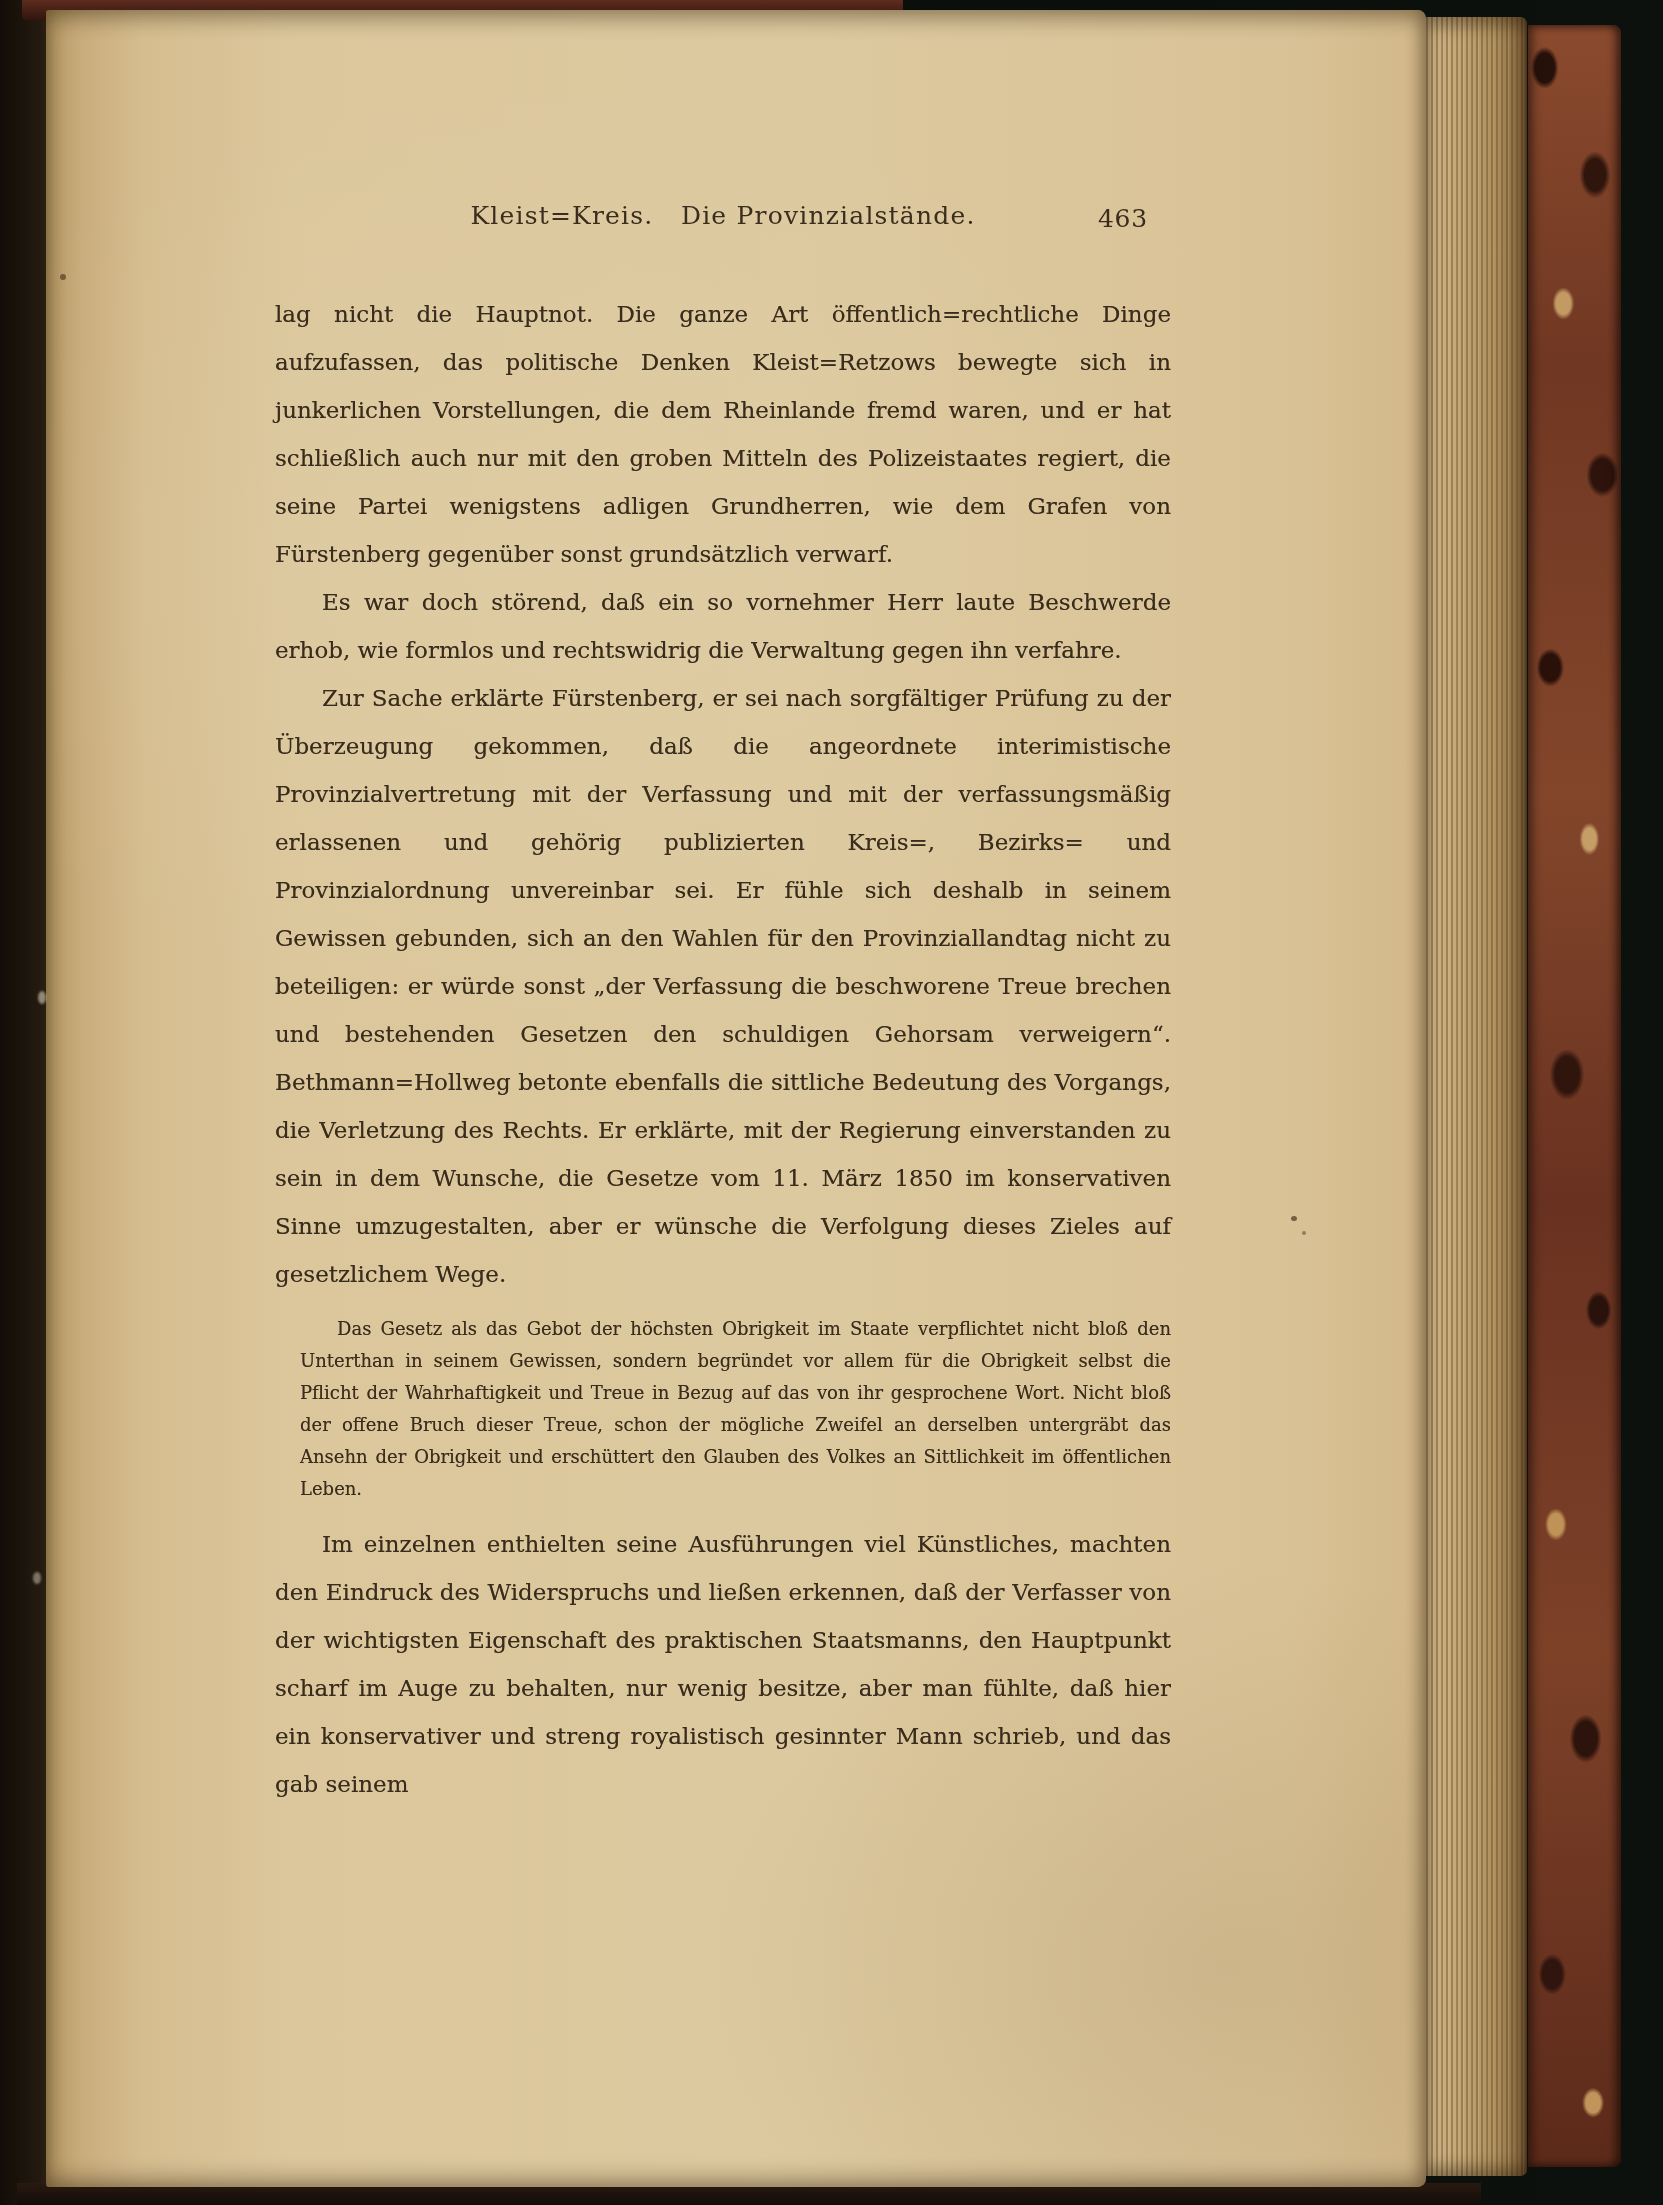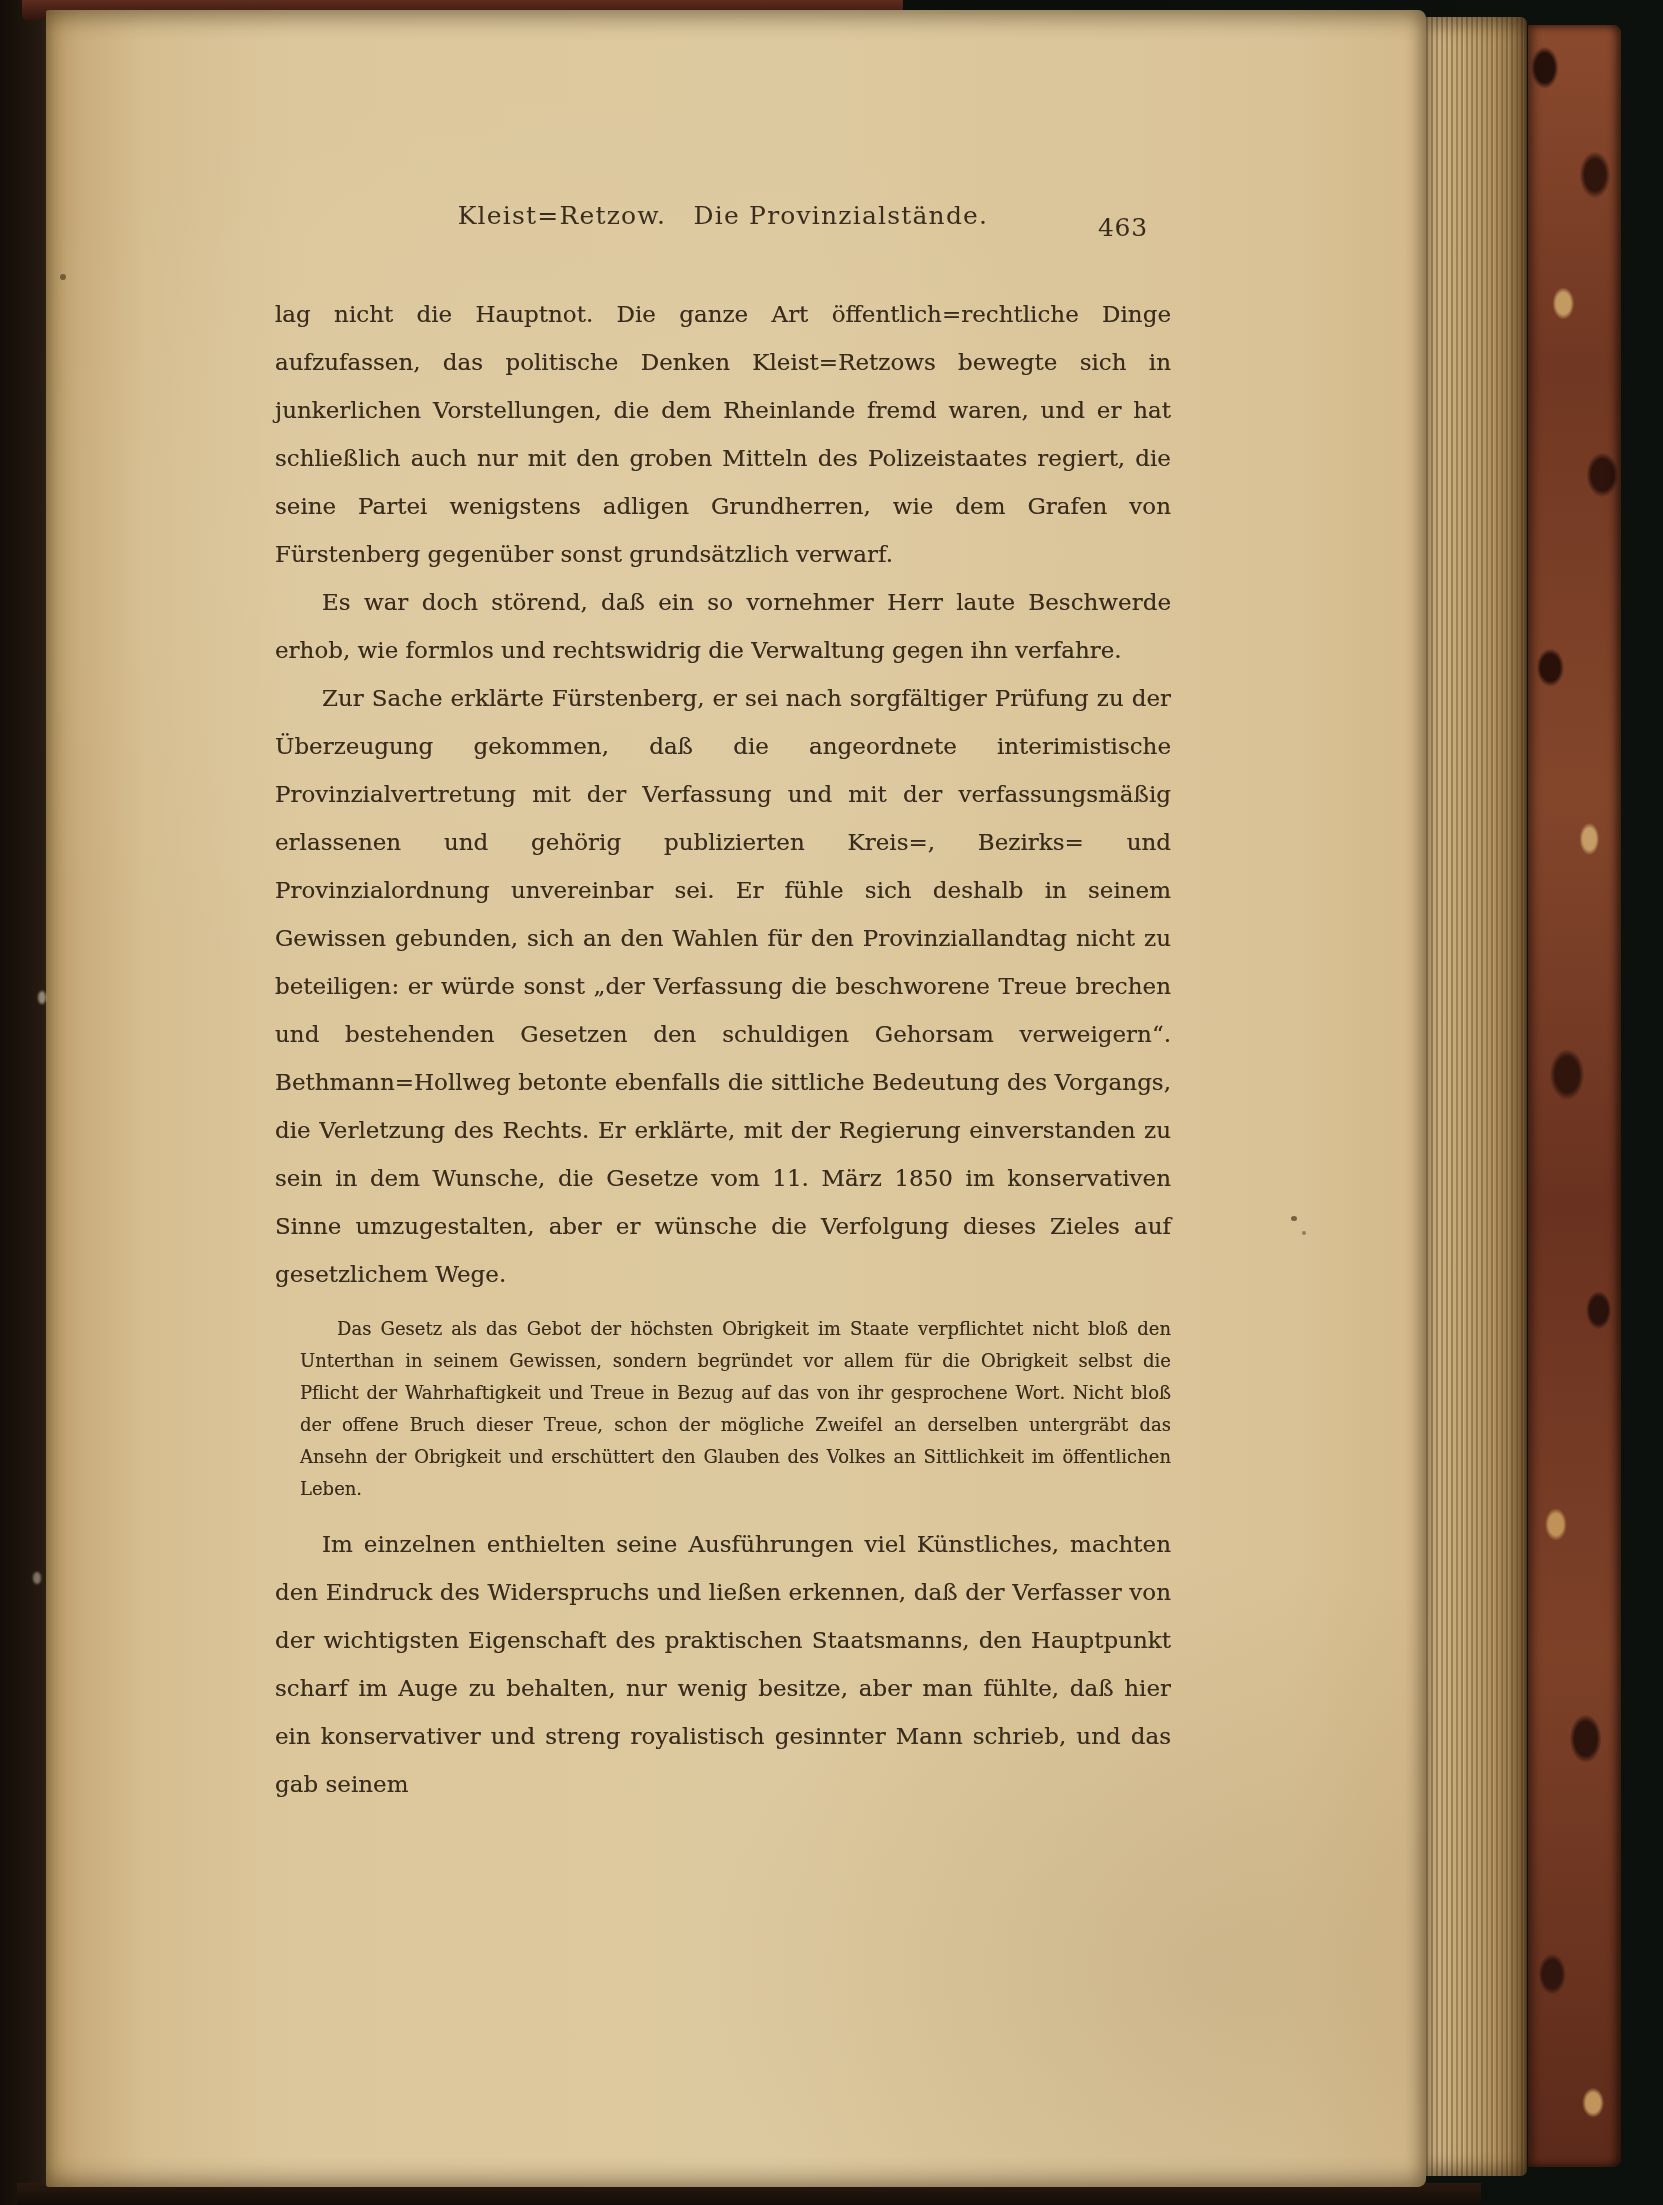--- a/index.html
+++ b/index.html
@@ -93,21 +93,21 @@
     font-size: 25px;
   }
   .running-header {
     display: block;
     text-align: center;
     letter-spacing: 1.2px;
     white-space: pre;
     color: #3b2d1e;
   }
   .page-number {
-    position: absolute; right: 23px; top: 12px;
+    position: absolute; right: 23px; top: 3px;
     letter-spacing: 0.8px;
   }
   .body-text p {
     font-size: 23px;
     line-height: 48px;
     text-align: justify;
     color: #392c1c;
     text-shadow: 0 0 0.4px rgba(57,44,28,0.55);
   }
   .body-text p.indent { text-indent: 47px; }
@@ -124,21 +124,21 @@
 <div class="scene">
 
   <div class="gutter-shadow"></div>
   <div class="cover-top-edge"></div>
   <div class="cover-bottom-edge"></div>
 
   <div class="paper">
     <div class="content">
 
       <div class="header-row">
-        <span class="running-header">Kleist=Retzow.   Die Provinzialstände.</span>
+        <span class="running-header">Kleist=Kreis.   Die Provinzialstände.</span>
         <span class="page-number">463</span>
       </div>
 
       <div class="body-text">
         <p>lag nicht die Hauptnot. Die ganze Art öffentlich=rechtliche Dinge aufzufassen, das politische Denken Kleist=Retzows bewegte sich in junkerlichen Vorstellungen, die dem Rheinlande fremd waren, und er hat schließlich auch nur mit den groben Mitteln des Polizeistaates regiert, die seine Partei wenigstens adligen Grundherren, wie dem Grafen von Fürstenberg gegenüber sonst grundsätzlich verwarf.</p>
         <p class="indent">Es war doch störend, daß ein so vornehmer Herr laute Beschwerde erhob, wie formlos und rechtswidrig die Verwaltung gegen ihn verfahre.</p>
         <p class="indent">Zur Sache erklärte Fürstenberg, er sei nach sorgfältiger Prüfung zu der Überzeugung gekommen, daß die angeordnete interimistische Provinzialvertretung mit der Verfassung und mit der verfassungsmäßig erlassenen und gehörig publizierten Kreis=, Bezirks= und Provinzialordnung unvereinbar sei. Er fühle sich deshalb in seinem Gewissen gebunden, sich an den Wahlen für den Provinziallandtag nicht zu beteiligen: er würde sonst „der Verfassung die beschworene Treue brechen und bestehenden Gesetzen den schuldigen Gehorsam verweigern“. Bethmann=Hollweg betonte ebenfalls die sittliche Bedeutung des Vorgangs, die Verletzung des Rechts. Er erklärte, mit der Regierung einverstanden zu sein in dem Wunsche, die Gesetze vom 11. März 1850 im konservativen Sinne umzugestalten, aber er wünsche die Verfolgung dieses Zieles auf gesetzlichem Wege.</p>
         <p class="small-print">Das Gesetz als das Gebot der höchsten Obrigkeit im Staate verpflichtet nicht bloß den Unterthan in seinem Gewissen, sondern begründet vor allem für die Obrigkeit selbst die Pflicht der Wahrhaftigkeit und Treue in Bezug auf das von ihr gesprochene Wort. Nicht bloß der offene Bruch dieser Treue, schon der mögliche Zweifel an derselben untergräbt das Ansehn der Obrigkeit und erschüttert den Glauben des Volkes an Sittlichkeit im öffentlichen Leben.</p>
         <p class="indent">Im einzelnen enthielten seine Ausführungen viel Künstliches, machten den Eindruck des Widerspruchs und ließen erkennen, daß der Verfasser von der wichtigsten Eigenschaft des praktischen Staatsmanns, den Hauptpunkt scharf im Auge zu behalten, nur wenig besitze, aber man fühlte, daß hier ein konservativer und streng royalistisch gesinnter Mann schrieb, und das gab seinem</p>
       </div>

